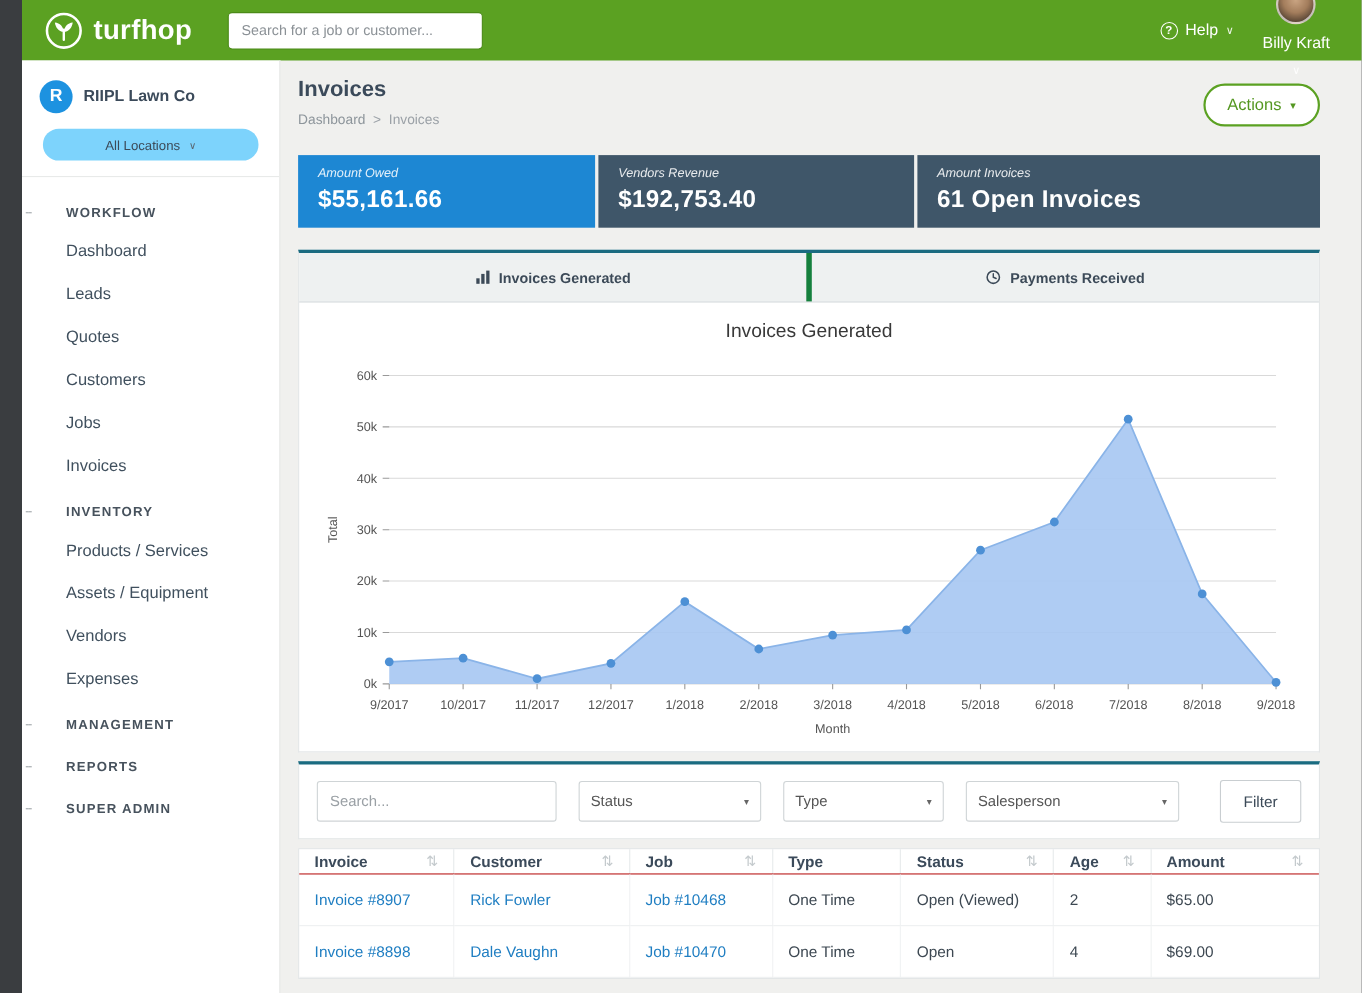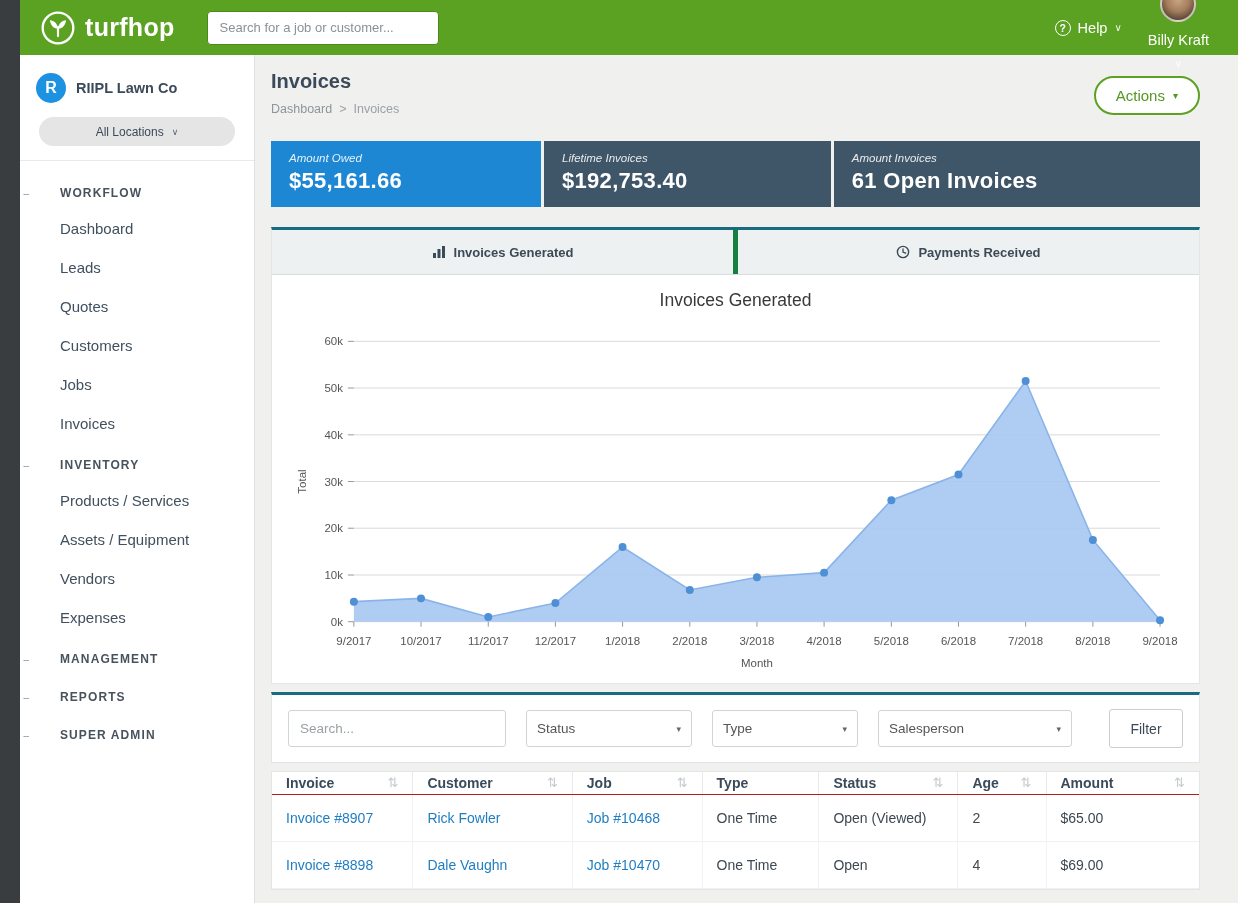--- a/index.html
+++ b/index.html
@@ -24,21 +24,21 @@
 
   
   .body-row { flex:1; display:flex; min-height:0; }
 
   
   .sidebar { width:235px; flex:0 0 235px; background:#fff; border-right:1px solid #dfe1e0; overflow:hidden; }
   .org-block { padding:18px 16px 14px; border-bottom:1px solid #e8eae9; }
   .org-row { display:flex; align-items:center; gap:10px; cursor:pointer; }
   .org-logo { width:30px; height:30px; border-radius:50%; background:#1d92e0; color:#fff; font-size:16px; font-weight:700; display:flex; align-items:center; justify-content:center; }
   .org-name { font-size:14.5px; font-weight:700; color:#3b4a5a; }
-  .loc-pill { margin:14px auto 0; width:196px; height:29px; background:#e5e5e5; border-radius:15px; display:flex; align-items:center; justify-content:center; gap:8px; font-size:12px; color:#3c4a58; cursor:pointer; }
+  .loc-pill { margin:14px auto 0; width:196px; height:29px; background:#7dd3fc; border-radius:15px; display:flex; align-items:center; justify-content:center; gap:8px; font-size:12px; color:#3c4a58; cursor:pointer; }
   .loc-pill .chev2 { font-size:9px; color:#5a6570; }
   .nav { padding-top:10px; }
   .nav-section { display:flex; align-items:center; padding:15px 0 9px 0; cursor:pointer; }
   .nav-dash { width:40px; padding-left:3px; color:#949b9f; font-size:11px; letter-spacing:-1px; }
   .nav-section .sec-label { font-size:12px; font-weight:700; letter-spacing:1.1px; color:#47525d; }
   .nav-item { padding:11px 0 11px 40px; font-size:15px; color:#40505e; cursor:pointer; }
 
   
   .main { flex:1; padding:15px 38px 0 16px; overflow:hidden; }
   .page-head { display:flex; align-items:flex-start; }
@@ -183,21 +183,21 @@
             <span class="caret">▾</span>
           </button>
         </div>
 
         <div class="stats">
           <div class="stat-box s0" style="background: rgb(29, 135, 211);">
             <div class="stat-label">Amount Owed</div>
             <div class="stat-value">$55,161.66</div>
           </div>
           <div class="stat-box s1" style="background: rgb(63, 86, 105);">
-            <div class="stat-label">Lifetime Invoices</div>
+            <div class="stat-label">Vendors Revenue</div>
             <div class="stat-value">$192,753.40</div>
           </div>
           <div class="stat-box s2" style="background: rgb(63, 86, 105);">
             <div class="stat-label">Amount Invoices</div>
             <div class="stat-value">61 Open Invoices</div>
           </div>
         </div>
 
         <div class="card chart-card">
           <div class="tabbar">

